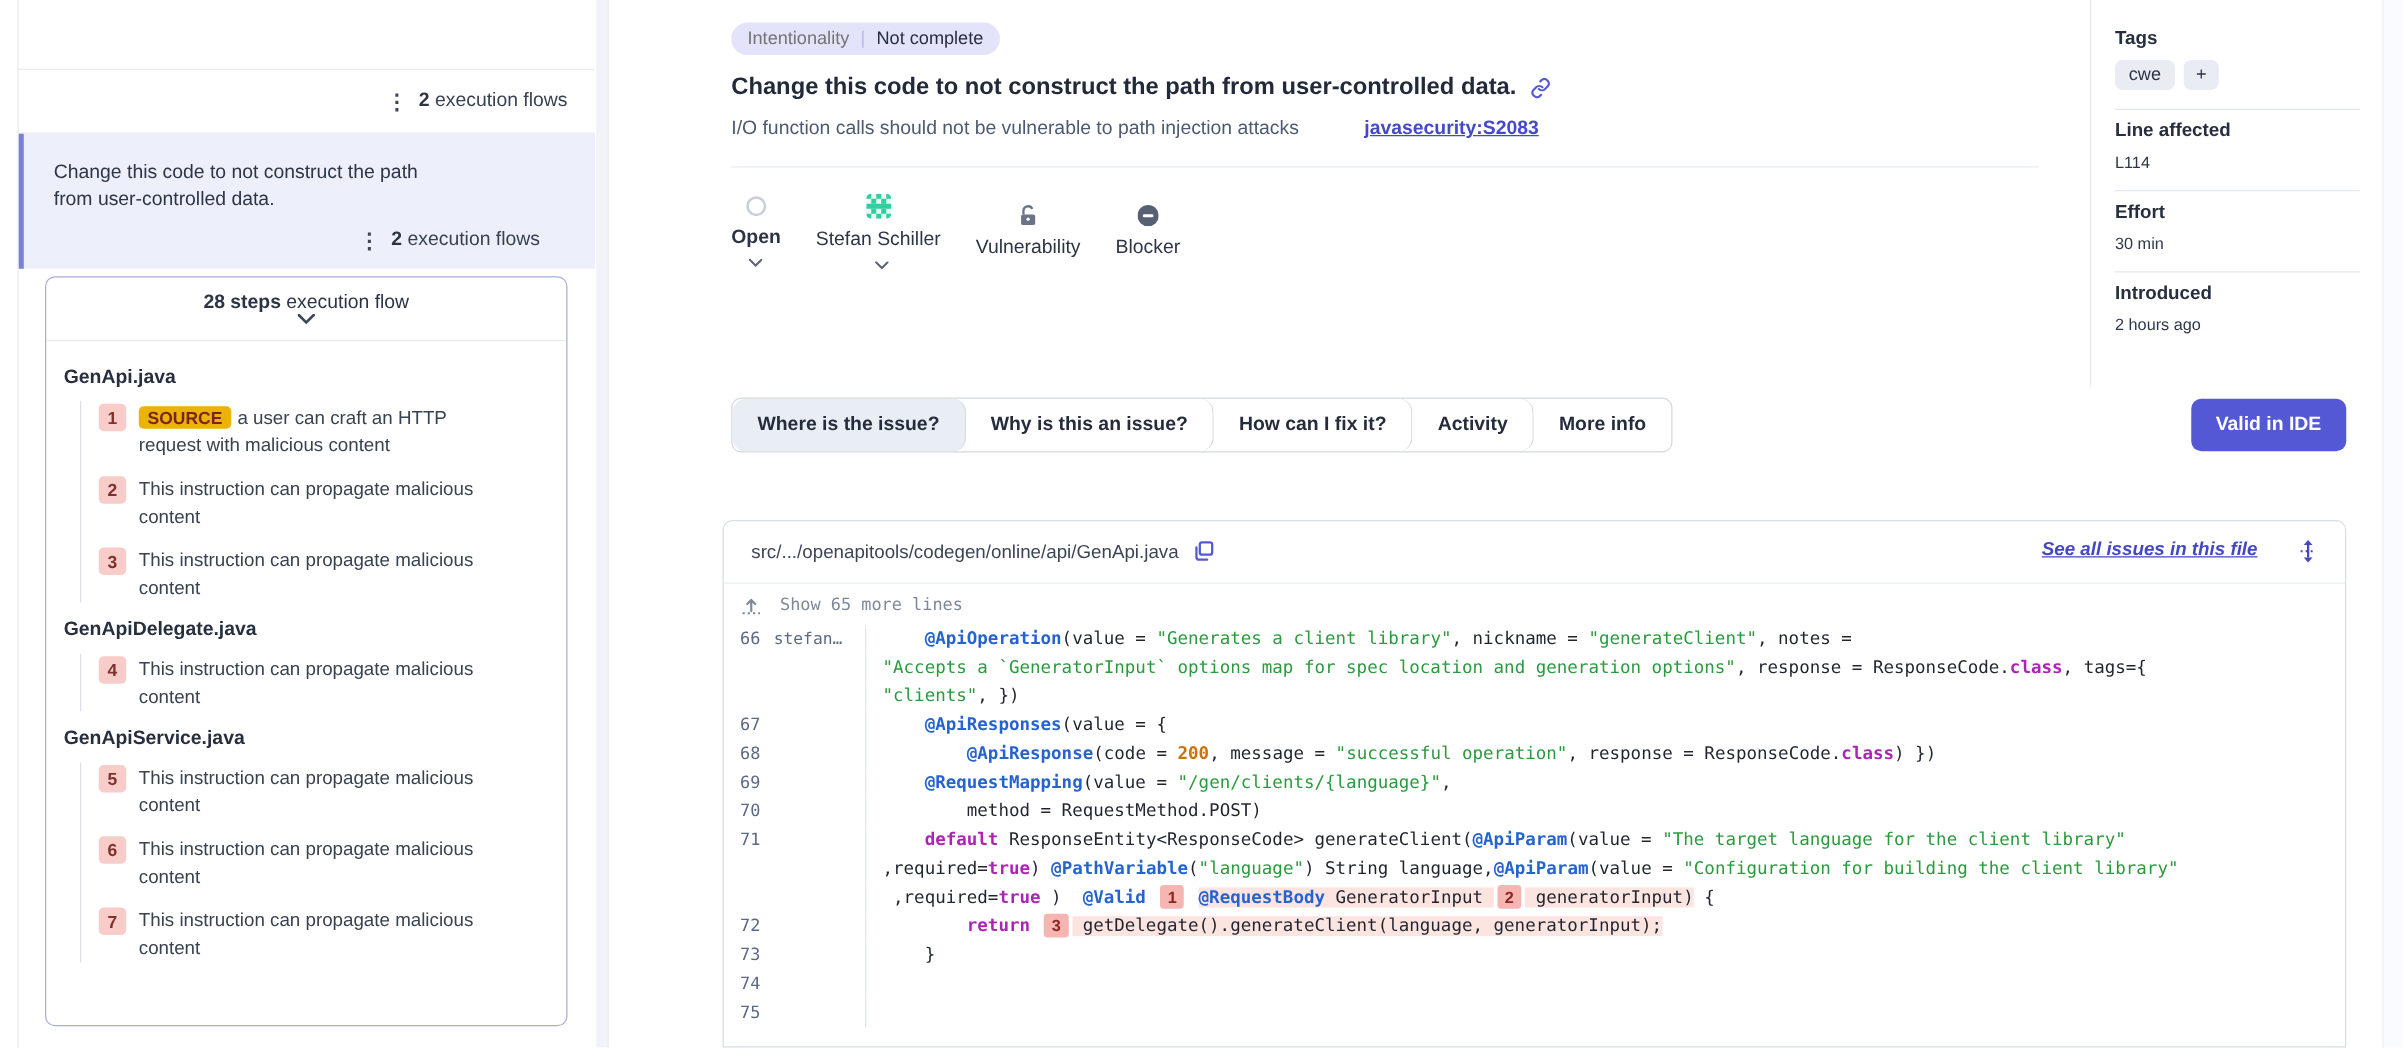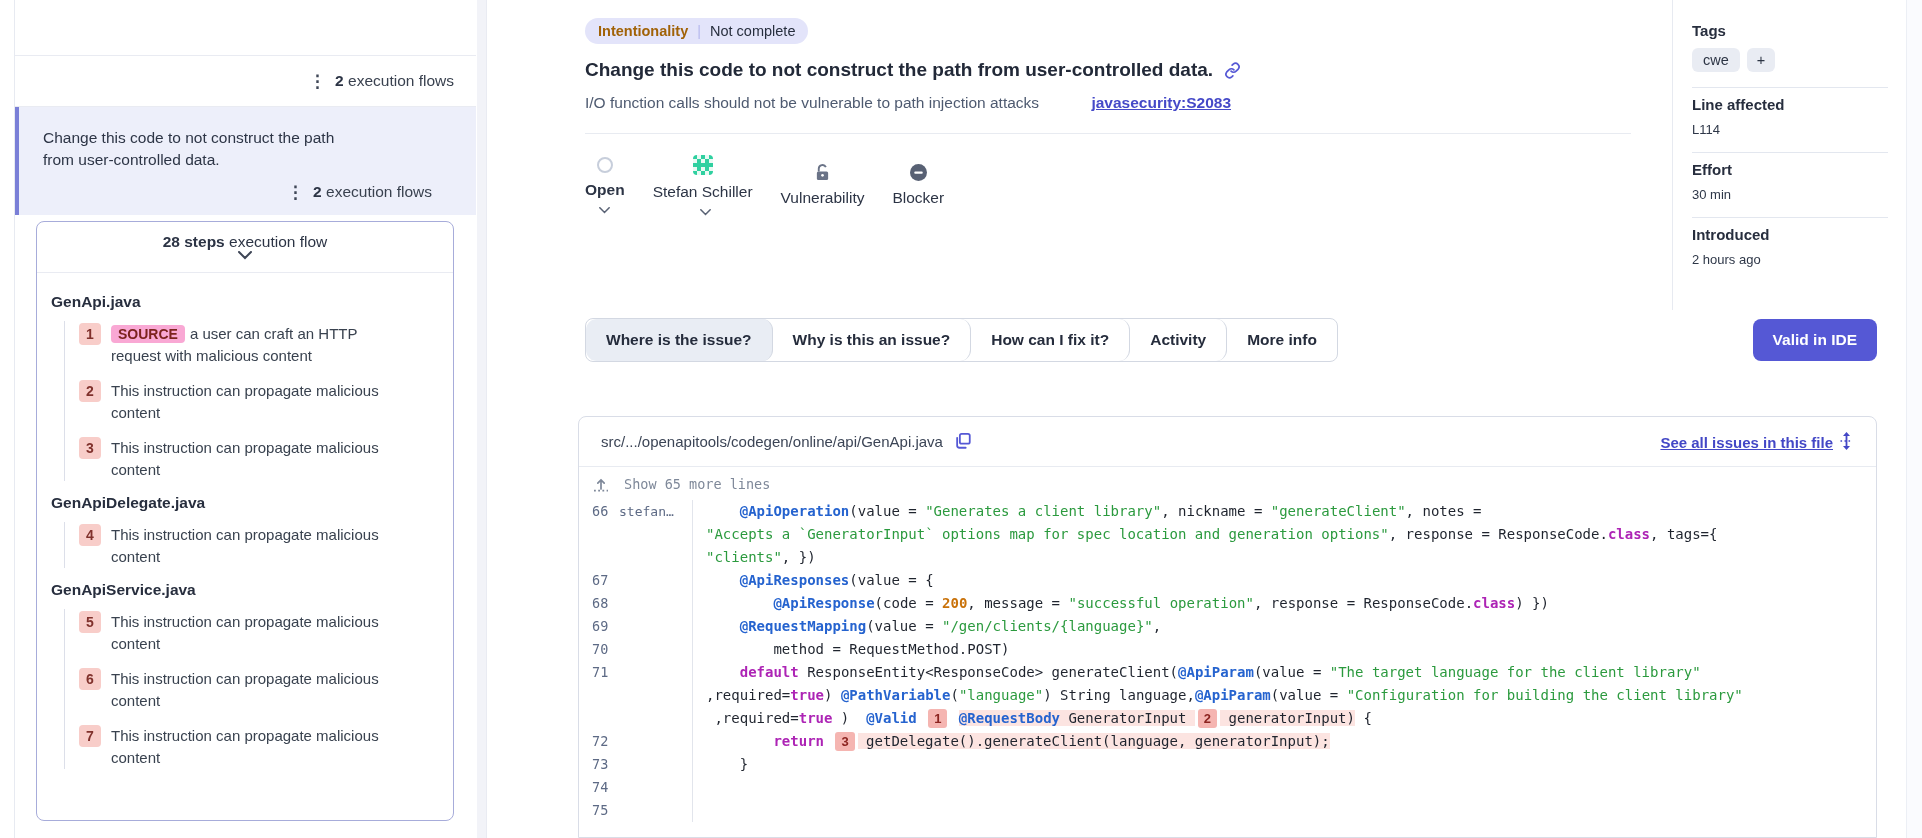--- a/index.html
+++ b/index.html
@@ -22,31 +22,31 @@
     height:600px; overflow:hidden; background:#fff; }
   .sb-panel-h { display:flex; align-items:center; justify-content:space-between;
     padding:11px 16px 12px 16px; border-bottom:1px solid #e9ebf2; font-size:15.5px; color:#2c3445; cursor:pointer;flex-direction:column; }
   .sb-panel-b { padding:12px 14px 0 14px; }
   .file { font-weight:bold; font-size:15.5px; color:#272e3e; margin:8px 0 10px 0; }
   .steps { border-left:1px solid #dcdfe9; margin:0 0 12px 13px; padding:2px 0 0 14px; }
   .step { display:flex; gap:10px; margin-bottom:13px; cursor:pointer; }
   .nbdg { min-width:22px; height:22px; background:#f8cdc9; color:#80312c; font-weight:bold;
     border-radius:4px; display:flex; align-items:center; justify-content:center; font-size:14px; flex:none; }
   .stext { font-size:15px; line-height:22px; color:#39424f; max-width:292px; }
-  .srcbdg { background:#f9a8d4; color:#7c231e; font-weight:bold; padding:1px 7px;
+  .srcbdg { background:#eab308; color:#7c231e; font-weight:bold; padding:1px 7px;
     border-radius:4px; font-size:14px; margin-right:5px; }
 
   .gap { position:absolute; left:477px; top:0; width:10px; height:838px;
     background:#f2f3f8; border-right:1px solid #e9ebf2; }
 
   
   .main-header { position:absolute; left:585px; top:18px; width:1080px; }
   .pill { display:inline-flex; align-items:center; gap:9px; background:#e3e4fa;
     border-radius:14px; padding:5px 13px; font-size:14.5px; }
-  .pill-cat { color:#a16207; font-weight:bold; }
+  .pill-cat { color:#737373; font-weight:normal; }
   .pill-sep { color:#b6b9ee; }
   .pill-status { color:#272e3e; }
   .title-row { margin-top:15px; display:flex; align-items:center; gap:11px; }
   .title { font-size:19px; font-weight:bold; color:#222938; }
   .subtitle { margin-top:13px; font-size:15.5px; color:#4e5a70; }
   .rule-link { color:#4549c8; font-weight:bold; text-decoration:underline; cursor:pointer;margin-left:48px; }
   .qualities { margin-top:21px; display:flex; align-items:center; gap:10px; font-size:15.5px; color:#4e5a70; }
   .sec-pill { display:inline-flex; align-items:center; gap:7px; border:1px solid #f2aca9;
     background:#fdf0ef; color:#cb2b26; border-radius:14px; padding:3px 11px 3px 13px; font-size:15px; }
   .hdr-divider { margin-top:21px; border-top:1px solid #e8ebf1; width:1046px; }
@@ -76,21 +76,21 @@
   .tab.active { background:#e9edf4; }
   .ide-btn { background:#5558d5; color:#fff; font-weight:bold; font-size:15.5px;
     padding:12px 20px; border-radius:8px; border:none; cursor:pointer; font-family:inherit; }
 
   
   .code-panel { position:absolute; left:578px; top:416px; width:1299px; height:422px;
     border:1px solid #d9dde7; border-radius:8px 8px 0 0; background:#fff; overflow:hidden; }
   .cp-header { display:flex; justify-content:space-between; align-items:center;
     padding:14px 22px 15px 22px; border-bottom:1px solid #e8ebf1; }
   .path-wrap { display:flex; align-items:center; gap:11px; font-size:15px; color:#3c4556; }
-  .cp-right { display:flex; align-items:flex-end; gap:6px; }
+  .cp-right { display:flex; align-items:flex-start; gap:33px;font-style:italic; }
   .seeall { font-size:15px; font-weight:bold; color:#4347c6; text-decoration:underline; cursor:pointer; }
   .cp-more { display:flex; align-items:center; gap:15px; padding:9px 14px 8px 14px;
     font-family:"DejaVu Sans Mono", monospace; font-size:13.5px; color:#7e8899; cursor:pointer; }
   .cp-code { font-family:"DejaVu Sans Mono", monospace; font-size:14px; line-height:23px; }
   .crow { display:flex; white-space:pre; min-height:23px; }
   .gutter { display:flex; width:114px; flex:none; border-right:1px solid #e2e5ec; }
   .cnum { width:40px; padding-left:13px; color:#5d6a85; font-size:13.5px; cursor:pointer; }
   .cauthor { width:72px; color:#5d6a85; font-size:13px; overflow:hidden; }
   .ccode { padding-left:13px; color:#1f242e; }
   .ann { color:#2563cf;font-weight:bold; }

